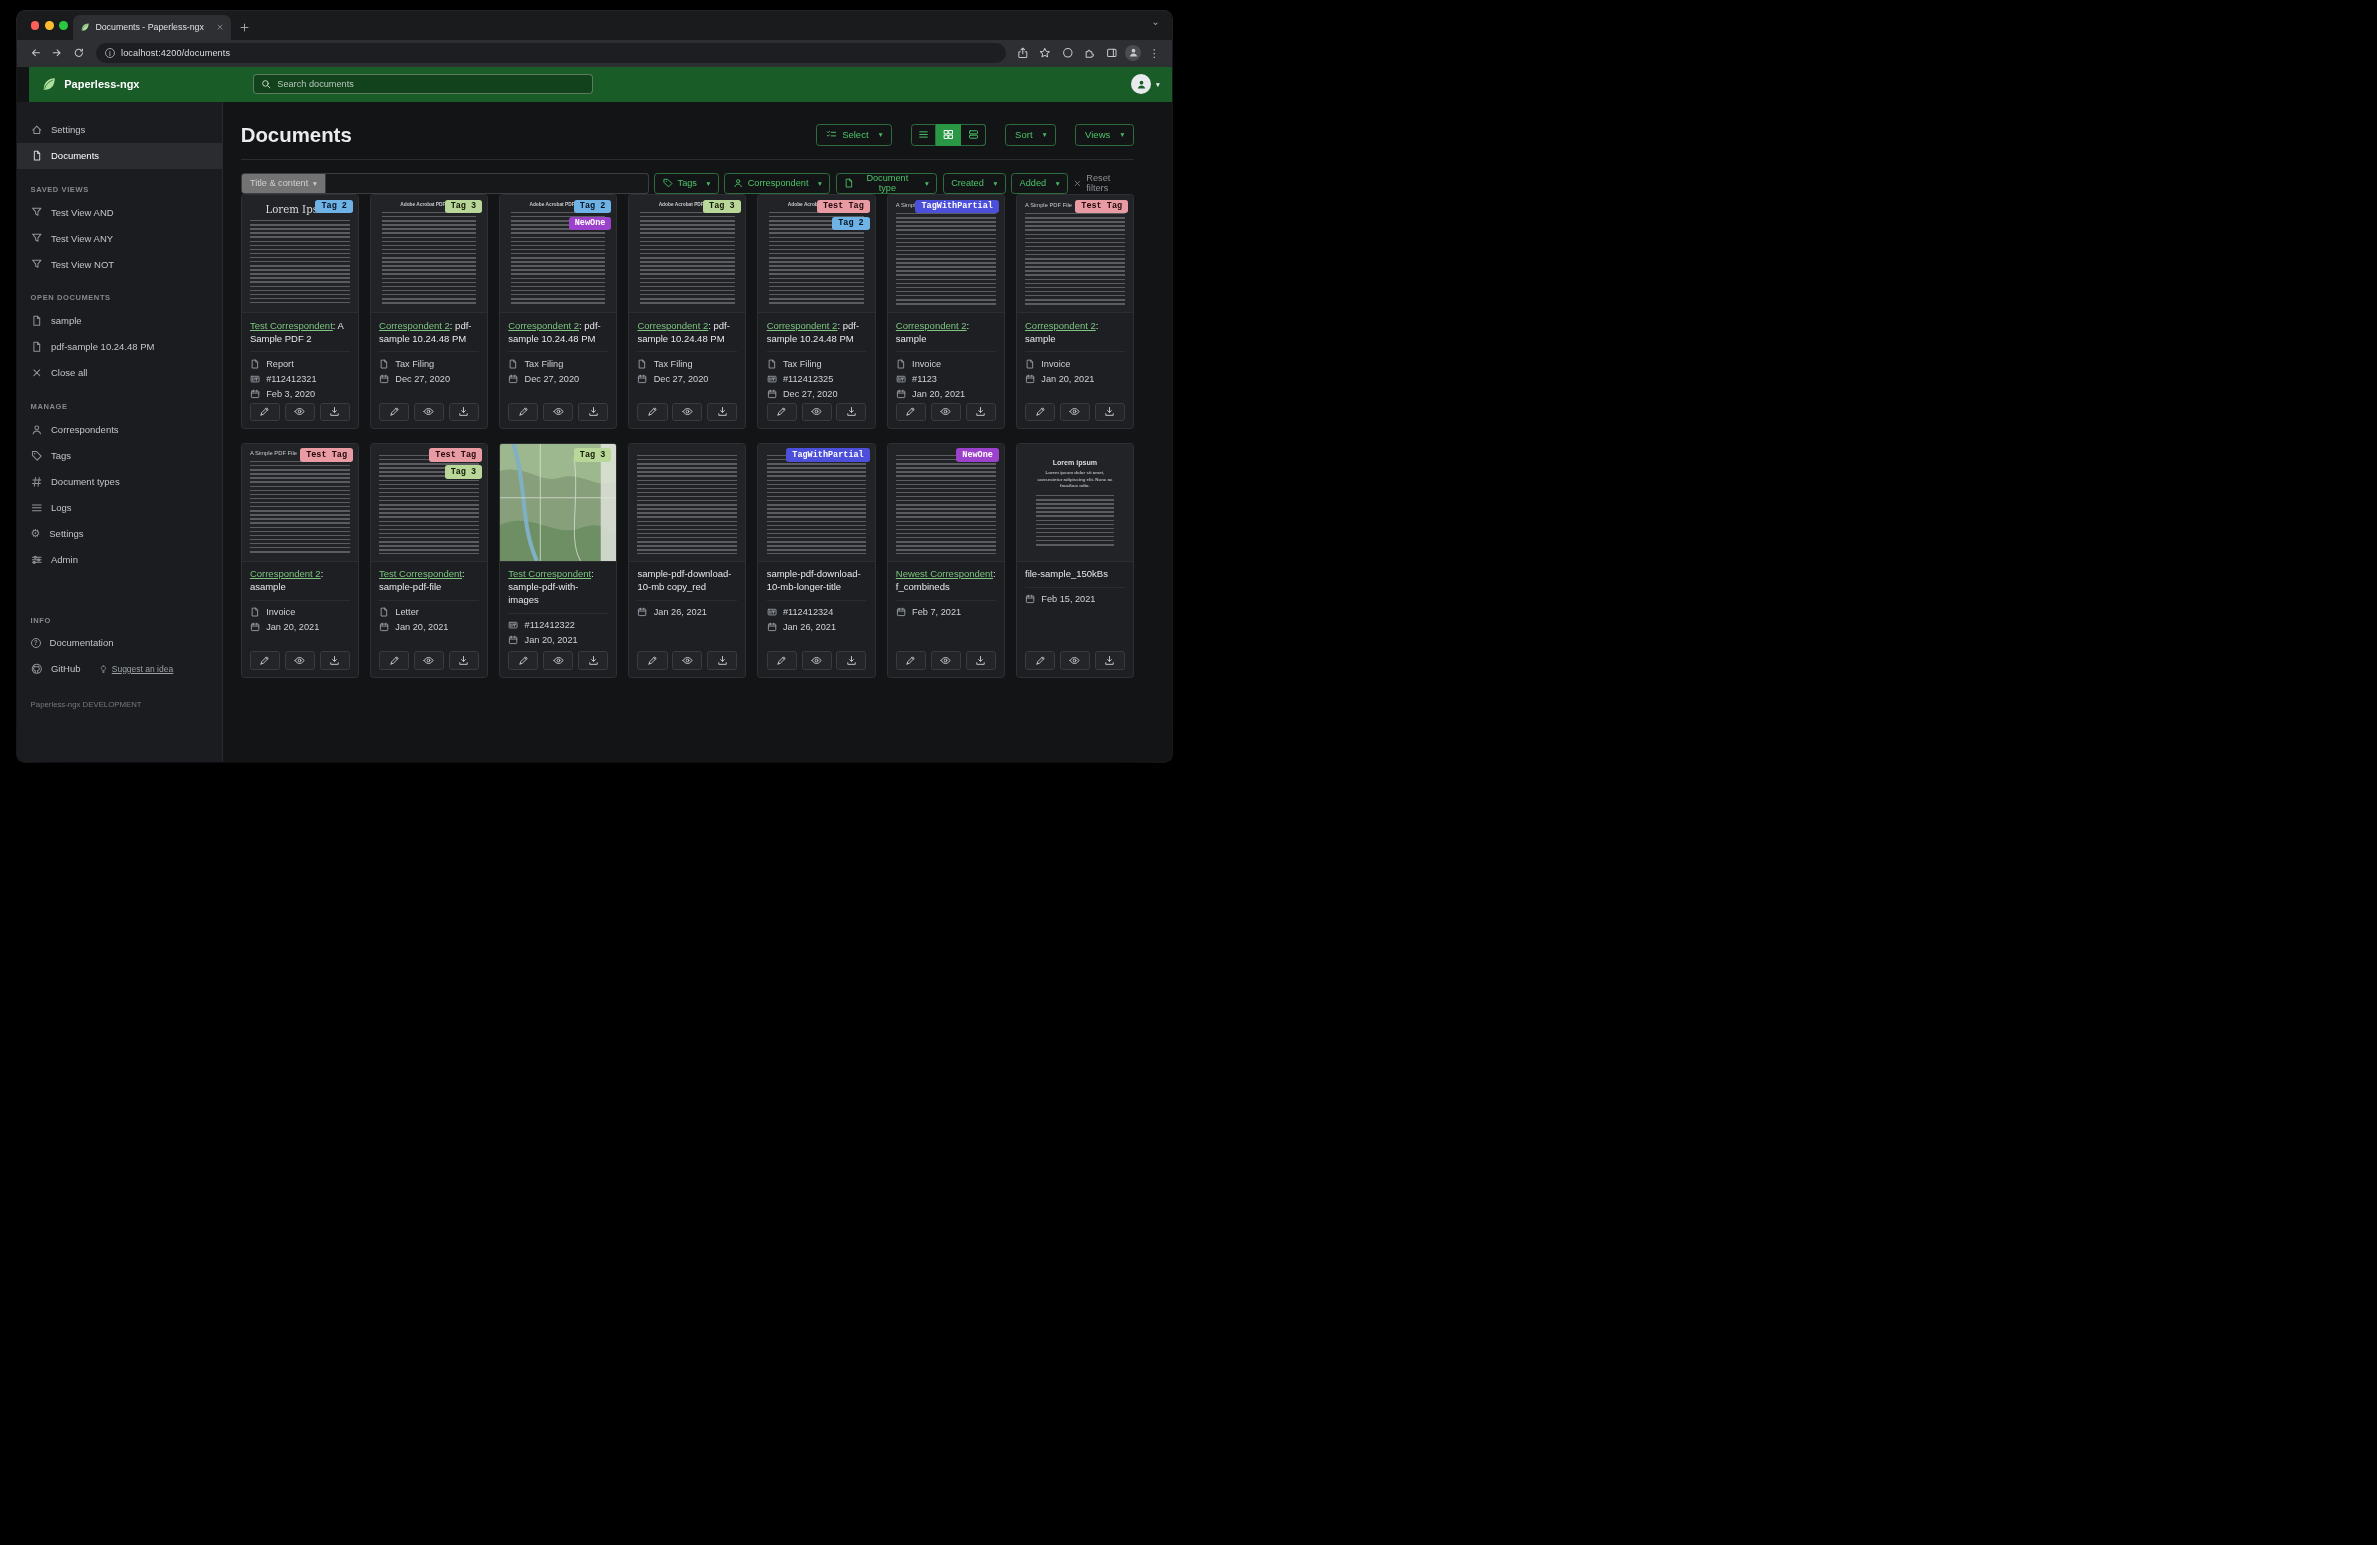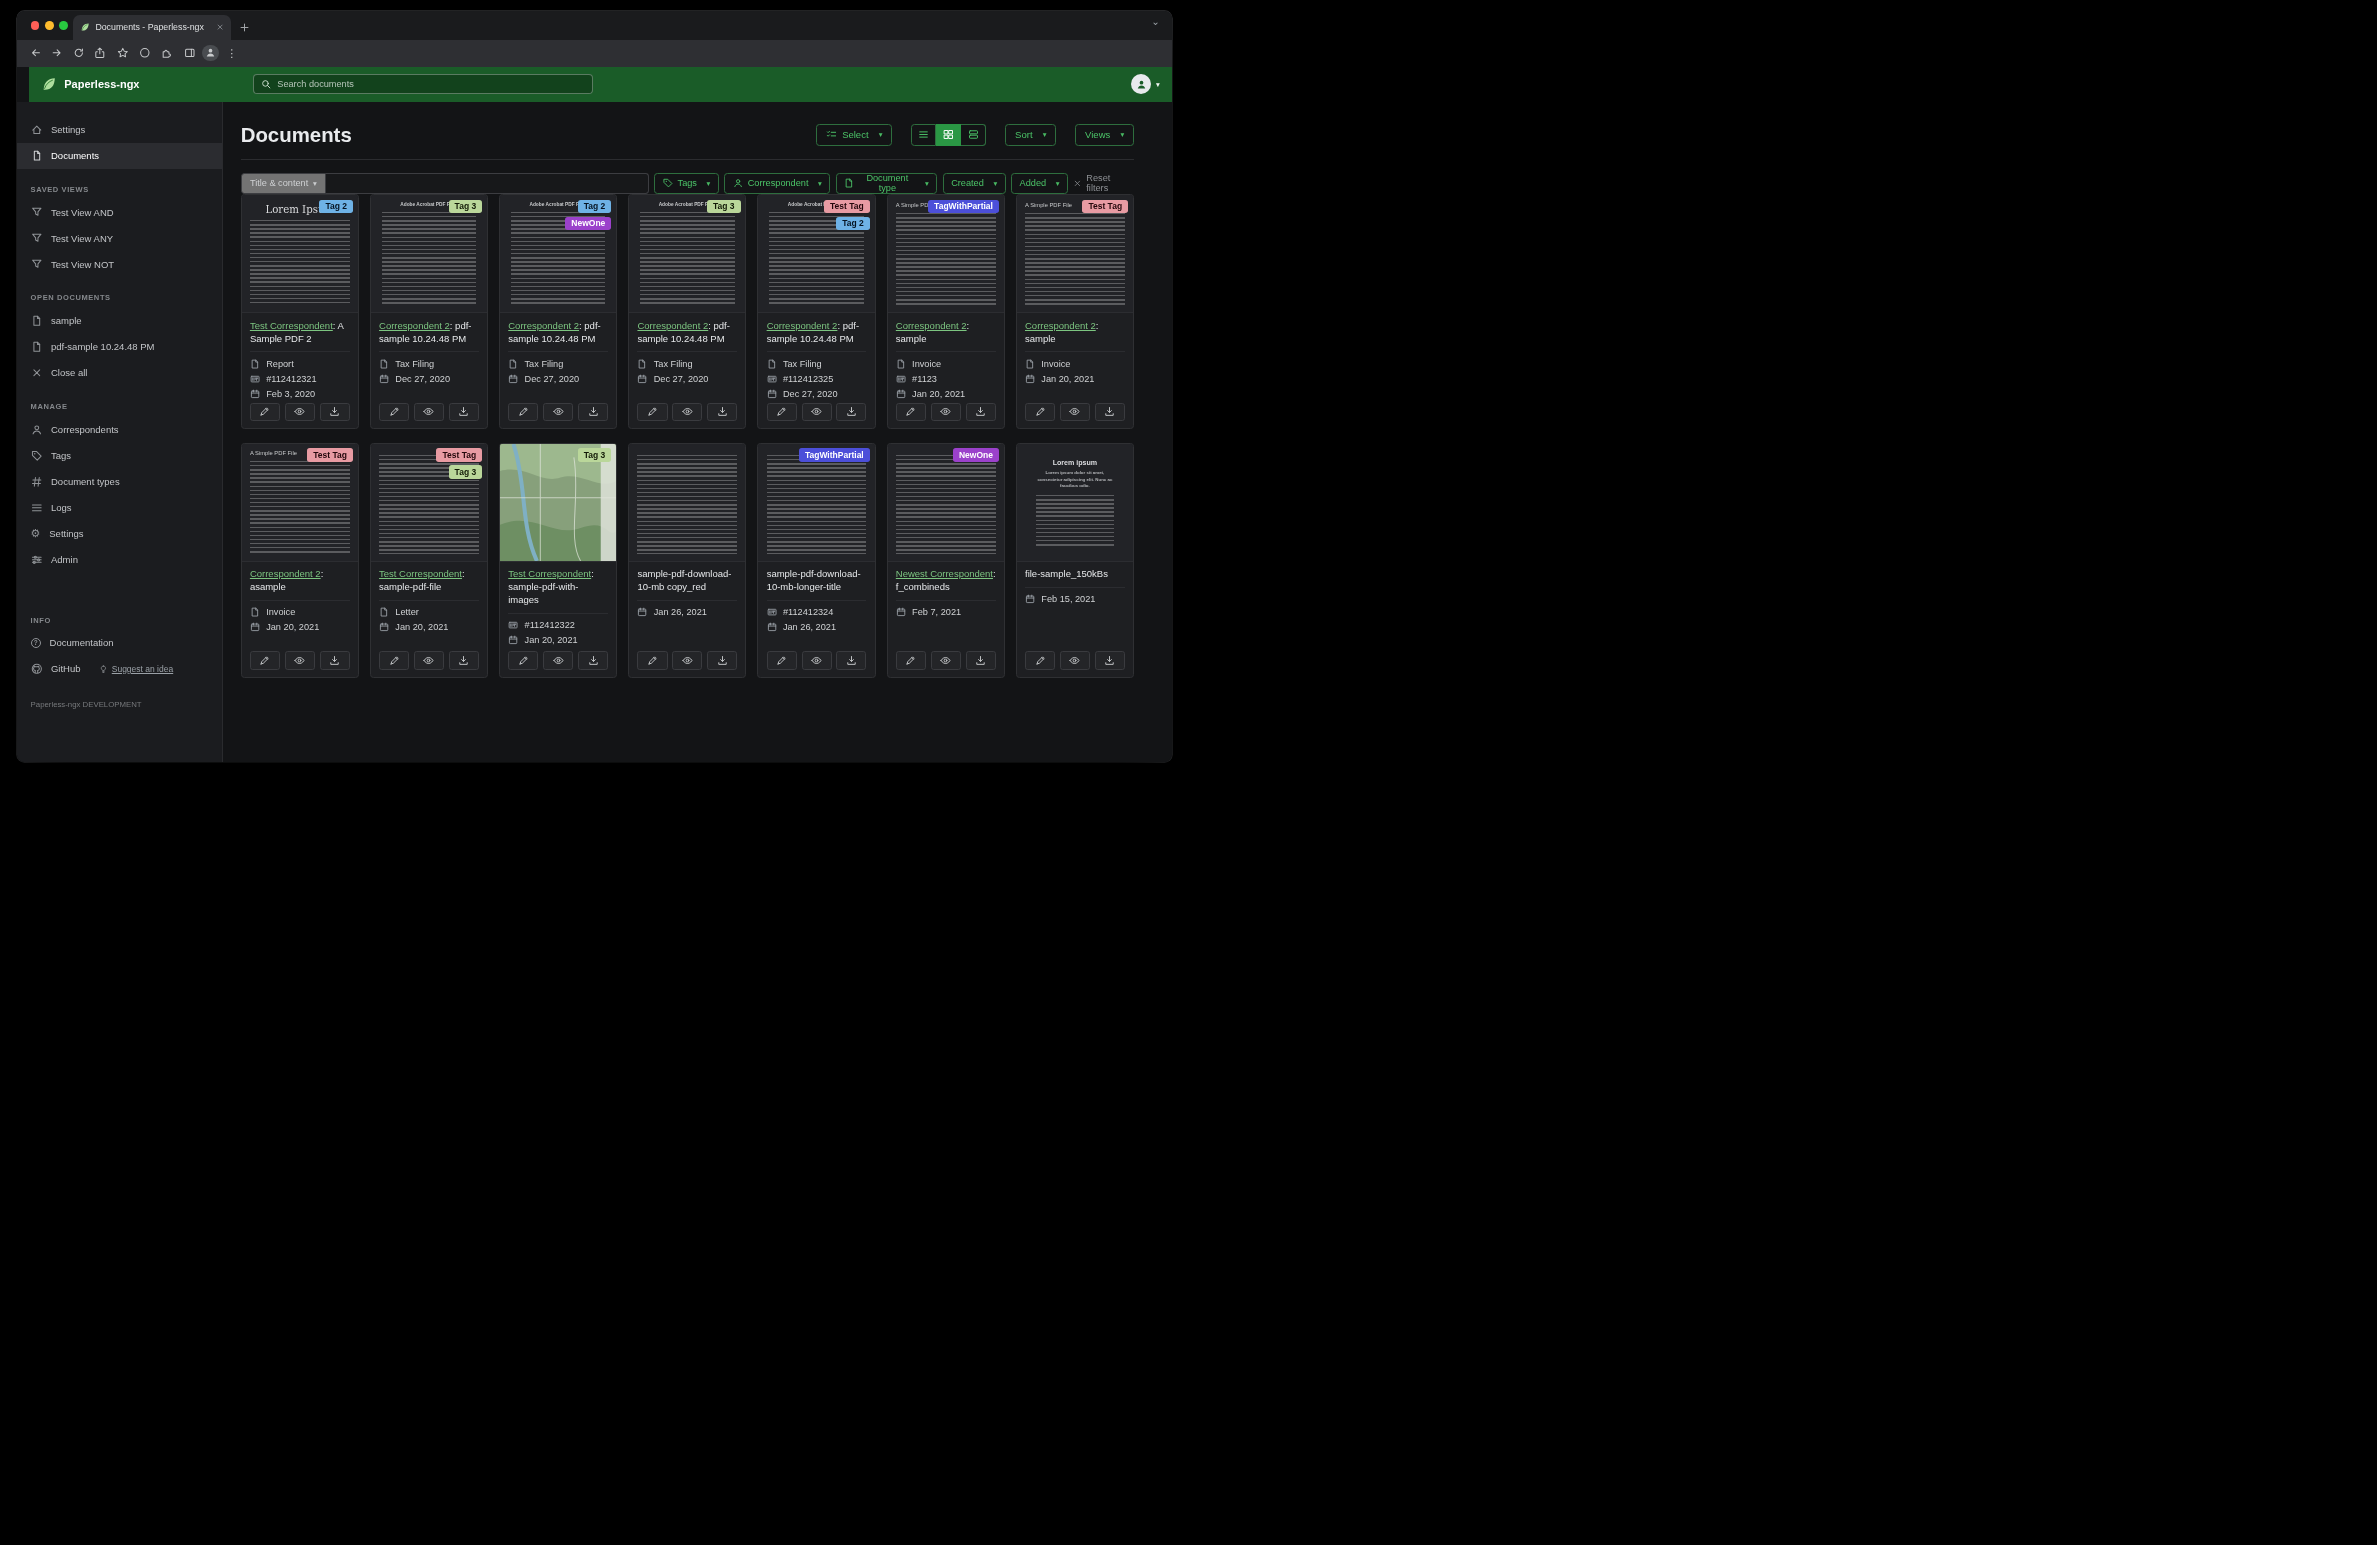--- a/index.html
+++ b/index.html
@@ -128,21 +128,21 @@
   .v-acrobat .t-head { font-size: 4.8px; font-weight: 700; color: #c7c9cb; text-align: center; }
   .v-acrobat .t-lines { margin-left: 2.7px; margin-right: 2.7px; }
   .v-simple .t-head { font-size: 5.8px; color: #c7c9cb; }
   .v-lorem-center .t-head { font-size: 7.1px; font-weight: 700; color: #dcdde0; text-align: center; margin-top: 8.2px; }
   .t-sub { font-size: 4.4px; font-weight: 700; color: #b4b6b9; text-align: center; line-height: 1.5; margin: 3.4px 8.2px 0; }
   .v-lorem-center .t-lines { margin: 5.4px 11px 6.8px; }
   .thumb.v-map { padding: 0; }
   .map-wrap, .map-wrap svg { position: absolute; inset: 0; width: 100%; height: 100%; }
 
   .card-tags { position: absolute; top: 4.8px; right: 4.8px; display: flex; flex-direction: column;
-               align-items: flex-end; gap: 3.4px; z-index: 2; }
+               align-items: flex-end; gap: 3.4px; z-index: 2; font-family: Liberation Mono, monospace; }
   .tagb { font-size: 8.5px; font-weight: 700; padding: 1.7px 6.1px; border-radius: 2.7px; white-space: nowrap; cursor: pointer; }
 
   .card-body { flex: 1; min-height: 0; display: flex; flex-direction: column; padding: 6.8px 8.2px 6.8px; }
   .doc-title { font-size: 9.5px; line-height: 1.35; color: #e6e8ea; margin-bottom: 6.1px; }
   .doc-title a { color: #7cc580; text-decoration: underline; cursor: pointer; }
   .card-meta { border-top: 0.7px solid #2b2c30; padding-top: 6.1px; display: flex; flex-direction: column; gap: 4.8px; }
   .meta-item { display: flex; align-items: center; gap: 6.1px; font-size: 9.2px; color: #d0d2d4; cursor: pointer; }
   .meta-item .ic { color: #9aa0a6; } .meta-item .ic svg { width: 10.2px; height: 10.2px; }
   .card-actions { margin-top: auto; display: flex; gap: 4.8px; }
   .act { flex: 1; height: 18.4px; background: #242528; border: 0.7px solid #3a3b3f; border-radius: 2.7px;
@@ -196,20 +196,26 @@
           <svg viewBox="0 0 16 16" fill="none" stroke="currentColor" stroke-width="1.4" stroke-linecap="round" stroke-linejoin="round">
             <path d="M3 8h9.5M8.5 4l4 4-4 4"></path>
           </svg>
         </span>
       <span class="nav-ic">
           <svg viewBox="0 0 16 16" fill="none" stroke="currentColor" stroke-width="1.4" stroke-linecap="round" stroke-linejoin="round">
             <path d="M13 8a5 5 0 1 1-1.7-3.7"></path>
             <path d="M13 2.6v2.8h-2.8"></path>
           </svg>
         </span>
+      <div class="urlbar">
+        <span class="ic">
+            <span class="circle-glyph">i</span>
+          </span>
+        <span class="url-text">localhost:4200/documents</span>
+      </div>
       <div class="tb-right">
         <span class="tb-ic">
             <svg viewBox="0 0 16 16" fill="none" stroke="currentColor" stroke-width="1.4" stroke-linecap="round" stroke-linejoin="round">
               <path d="M8 1.6v7.6M5.4 3.8 8 1.4l2.6 2.4"></path>
               <path d="M4.6 6.6H3.4a.9.9 0 0 0-.9.9v6c0 .5.4.9.9.9h9.2a.9.9 0 0 0 .9-.9v-6a.9.9 0 0 0-.9-.9h-1.2"></path>
             </svg>
           </span>
         <span class="tb-ic">
             <svg viewBox="0 0 16 16" fill="none" stroke="currentColor" stroke-width="1.4" stroke-linecap="round" stroke-linejoin="round">
               <path d="M8 1.9l1.9 3.8 4.2.6-3 3 .7 4.2L8 11.6l-3.8 1.9.7-4.2-3-3 4.2-.6z"></path>

